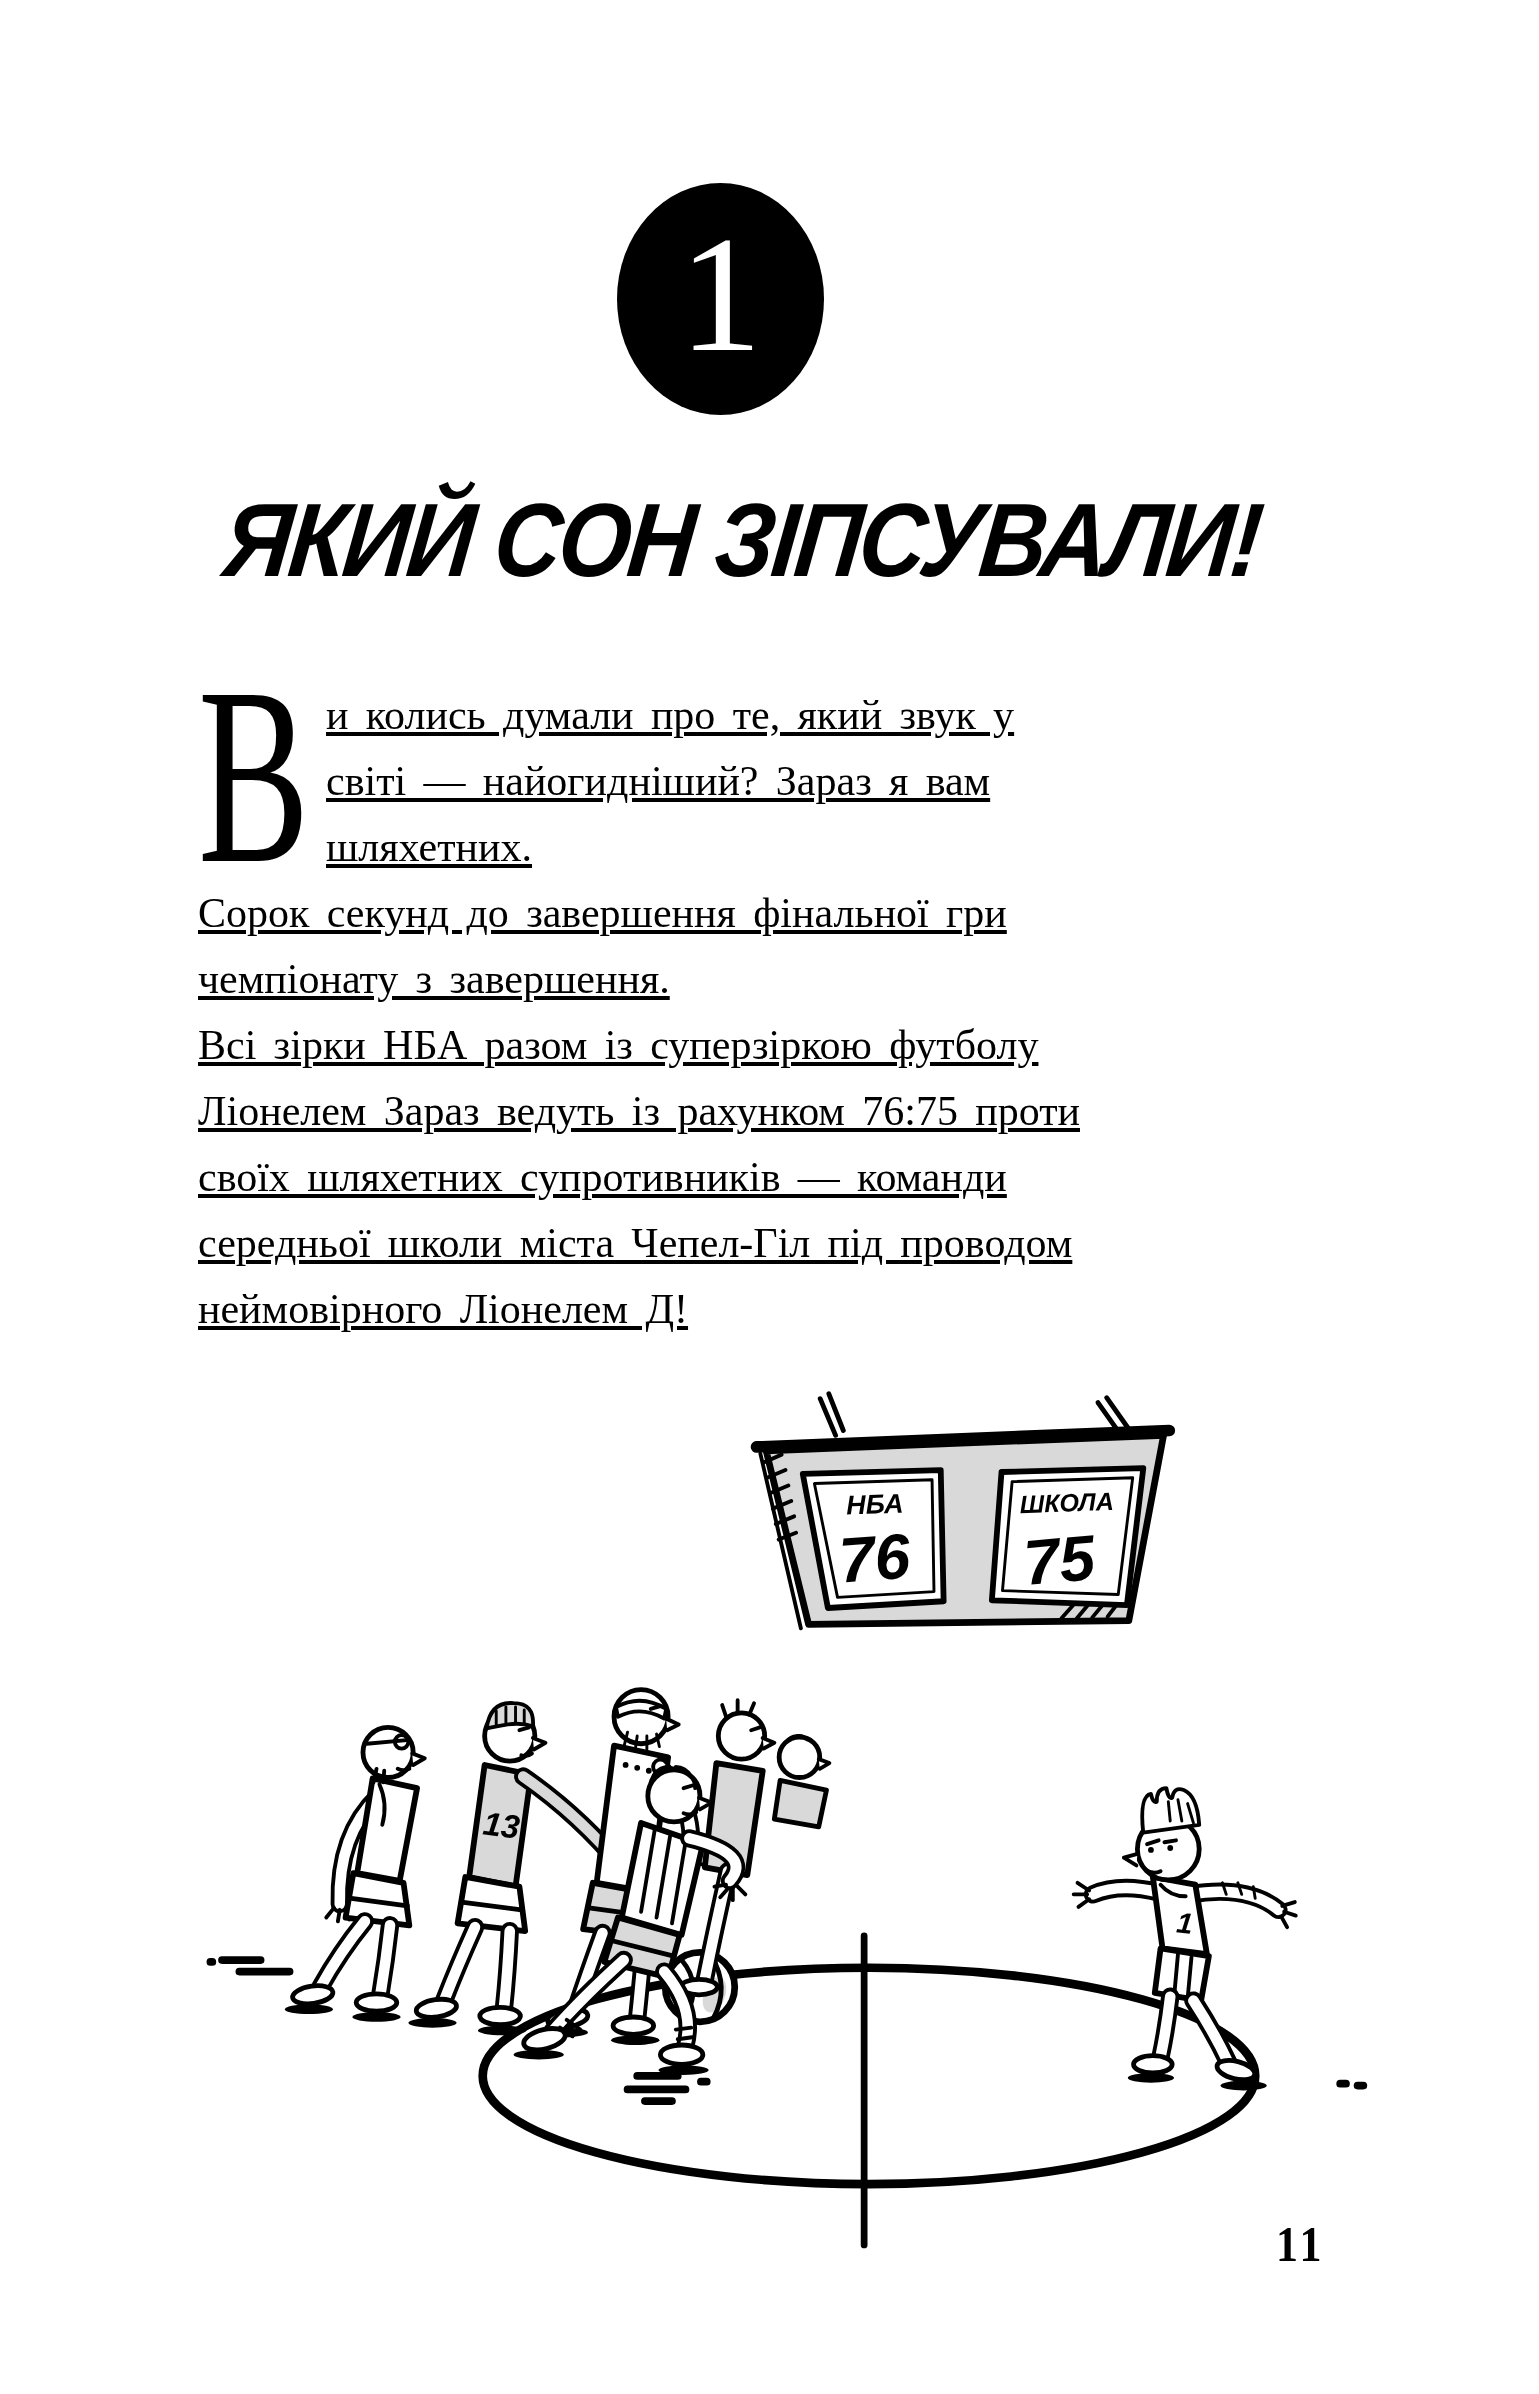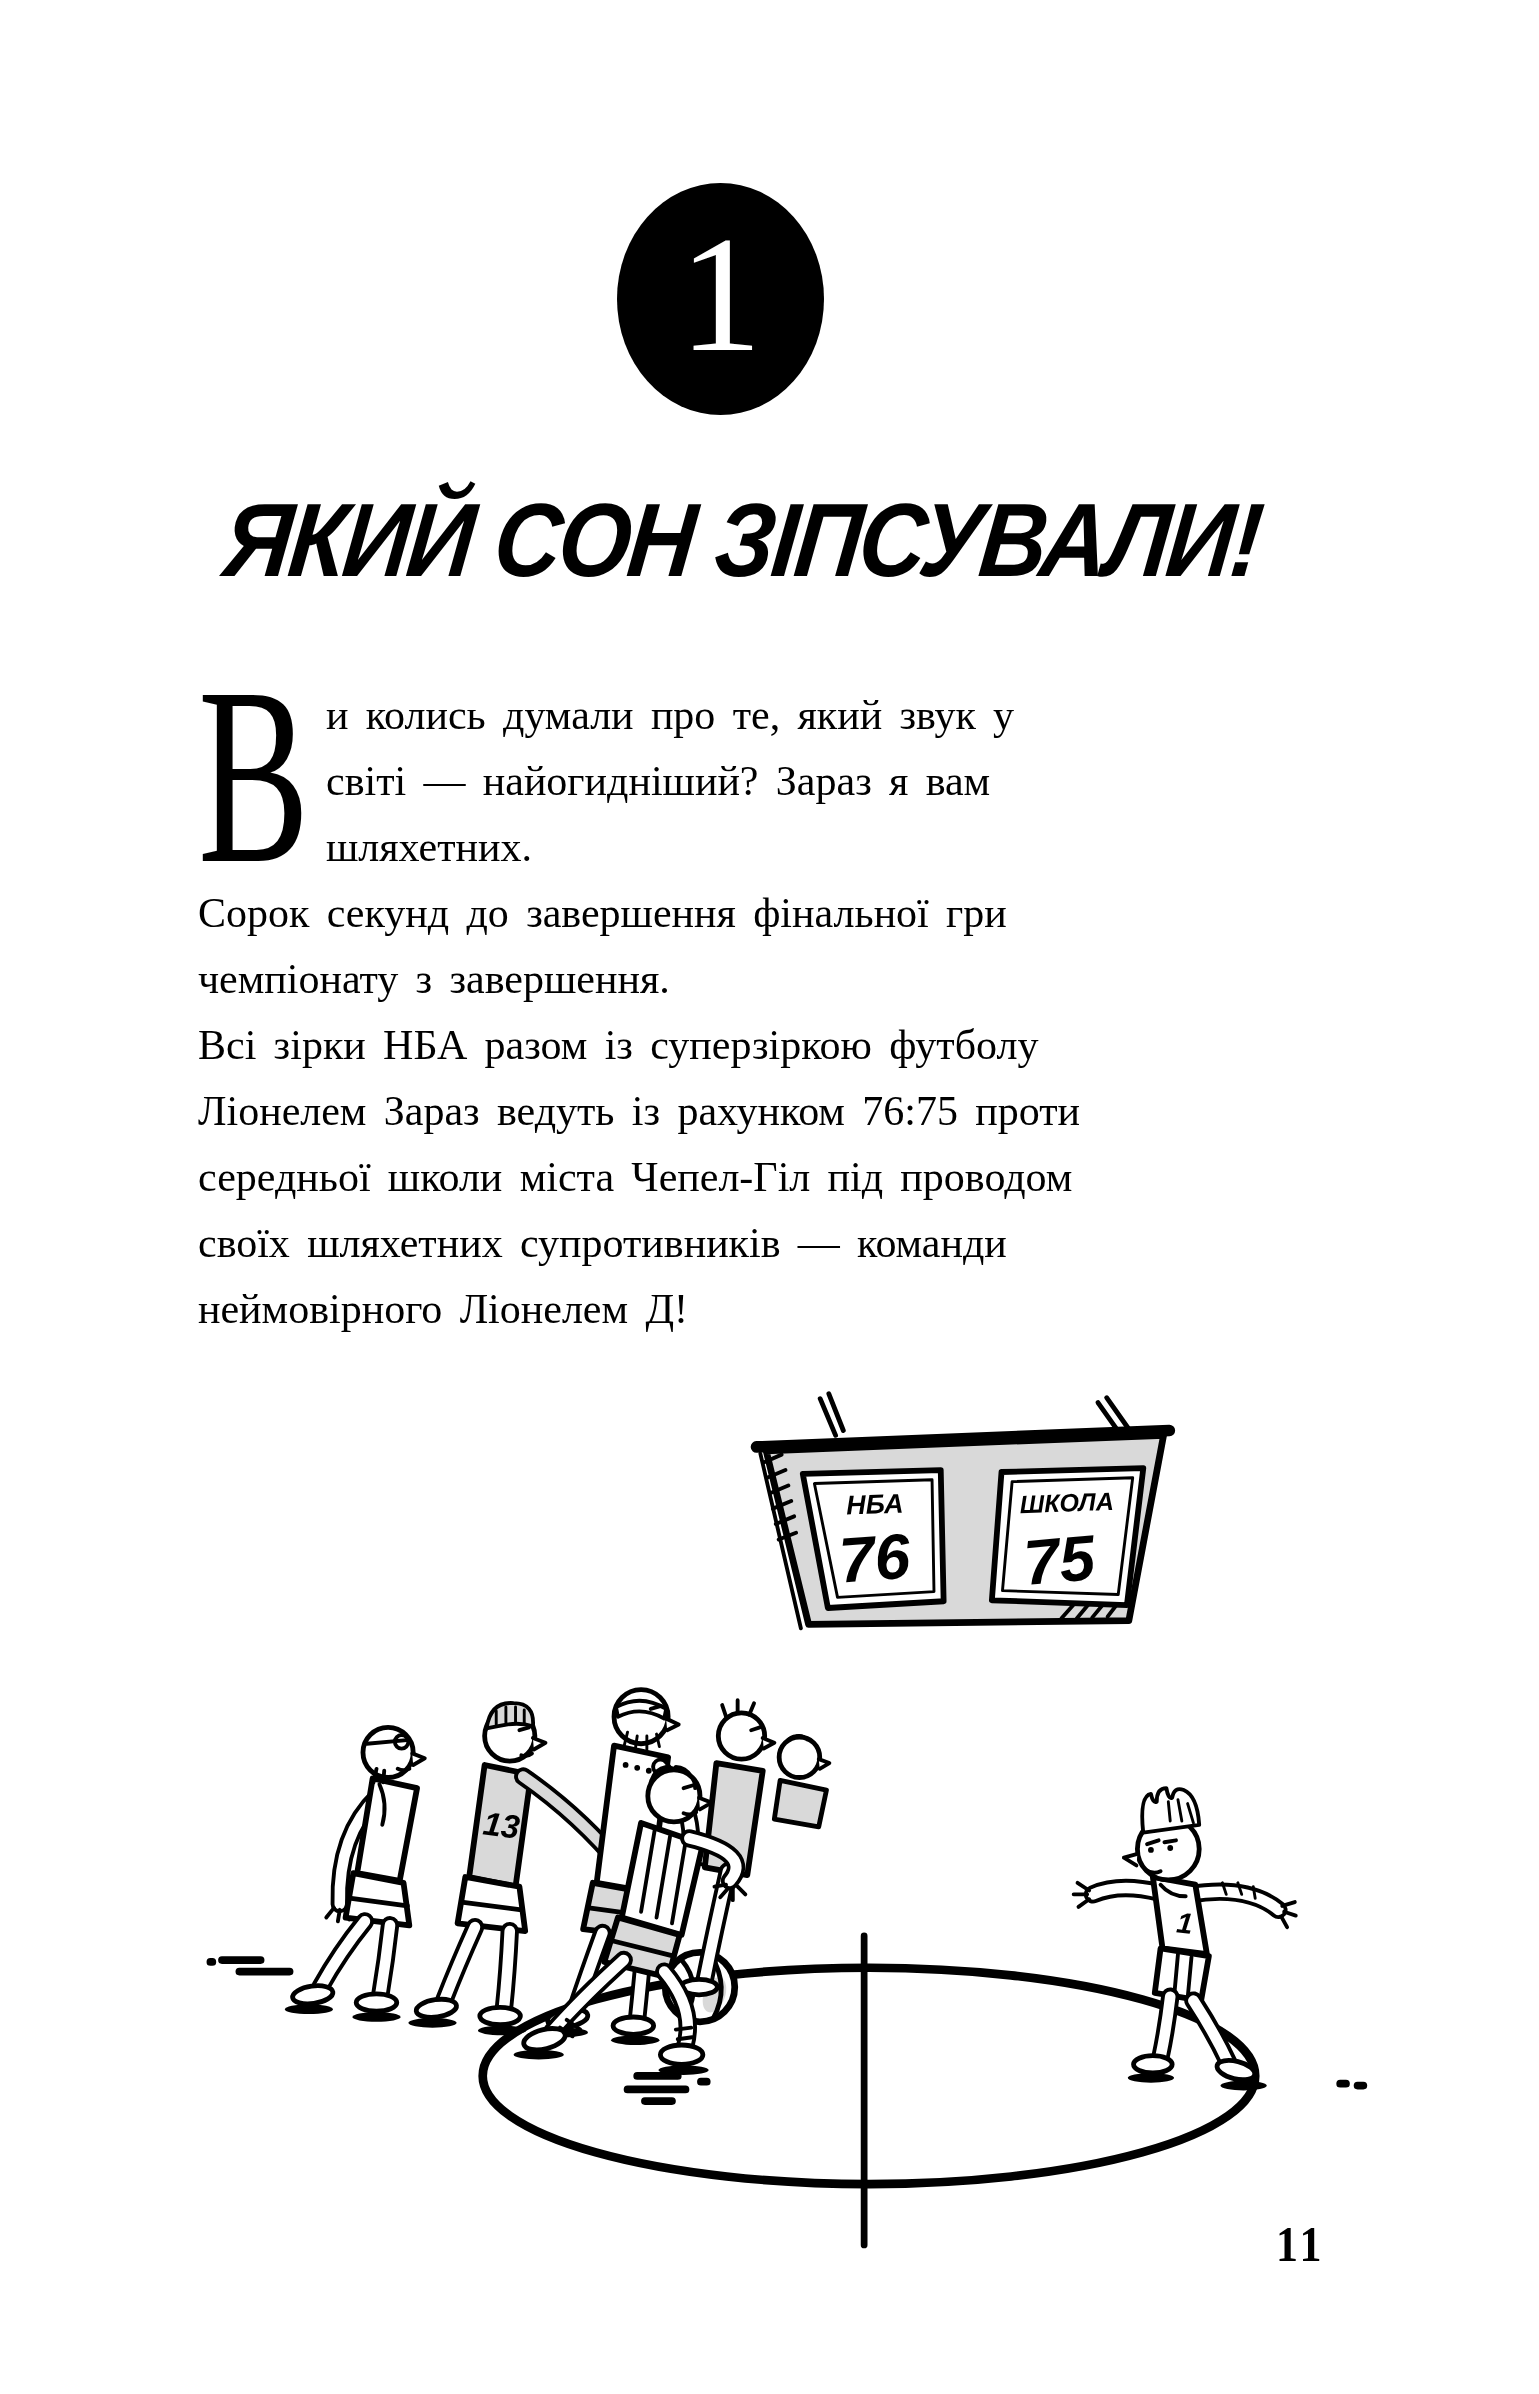--- a/index.html
+++ b/index.html
@@ -18,21 +18,21 @@
   .chapter-title{
     position:absolute;left:0;top:481px;width:1497px;text-align:center;
     font-family:"Liberation Sans",sans-serif;font-weight:700;font-style:italic;
     font-size:93px;letter-spacing:-2.9px;white-space:nowrap;
     transform:skewX(-6deg) scaleY(1.12);transform-origin:center top;
   }
   .bodytext{
     position:absolute;left:198px;top:682px;width:1062px;
     font-size:42px;line-height:66px;word-spacing:6.8px;
   }
-  .bline{white-space:nowrap;}
+  .bline{white-space:nowrap;text-decoration:underline;}
   .para1{position:relative;margin-left:128px;}
   .dropcap{
     position:absolute;left:-128px;top:-32px;font-size:253px;line-height:1;
     transform:scaleX(0.66);transform-origin:left top;
   }
   .pagenum{
     position:absolute;left:1276px;top:2215px;
     font-family:"Liberation Serif",serif;font-weight:700;font-size:44px;letter-spacing:3.9px;
     transform:scaleY(1.15);transform-origin:left top;
   }
@@ -65,22 +65,22 @@
       <div class="bline">світі — найогидніший? Зараз я вам</div>
       <div class="bline">шляхетних.</div>
     </div>
     <div>
       <div class="bline">Сорок секунд до завершення фінальної гри</div>
       <div class="bline">чемпіонату з завершення.</div>
     </div>
     <div>
       <div class="bline">Всі зірки НБА разом із суперзіркою футболу</div>
       <div class="bline">Ліонелем Зараз ведуть із рахунком 76:75 проти</div>
+      <div class="bline">своїх шляхетних супротивників — команди</div>
       <div class="bline">середньої школи міста Чепел-Гіл під проводом</div>
-      <div class="bline">своїх шляхетних супротивників — команди</div>
       <div class="bline">неймовірного Ліонелем Д!</div>
     </div>
   </div>
 
   <svg style="left:743px;top:1381px;" width="463" height="290" viewBox="0 0 480 300">
     <g>
       <path class="o" stroke-width="5" d="M80,18 L96,56 M89,13 L104,51"></path>
       <path class="o" stroke-width="5" d="M368,22 L392,56 M377,17 L401,51"></path>
     </g>
     <g>

